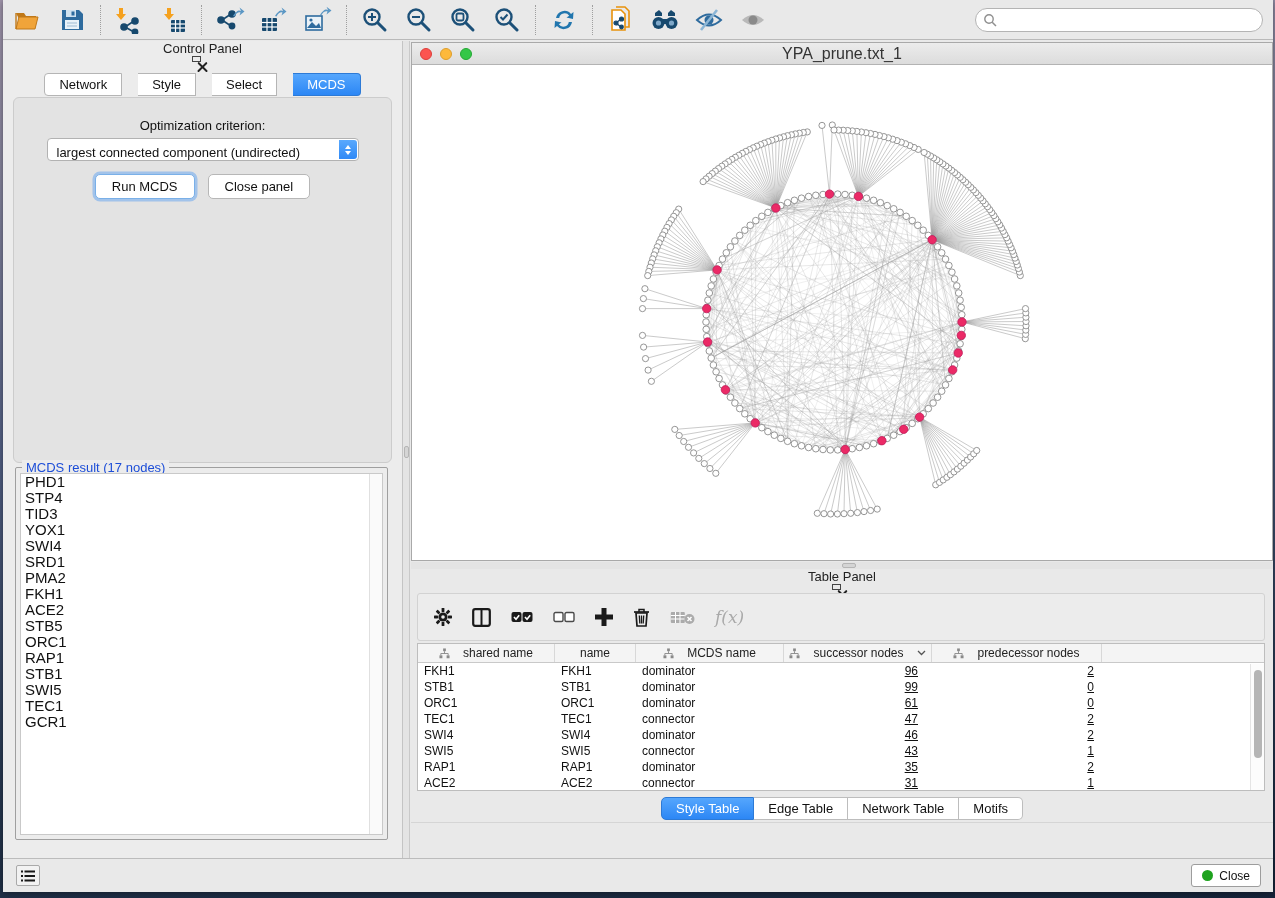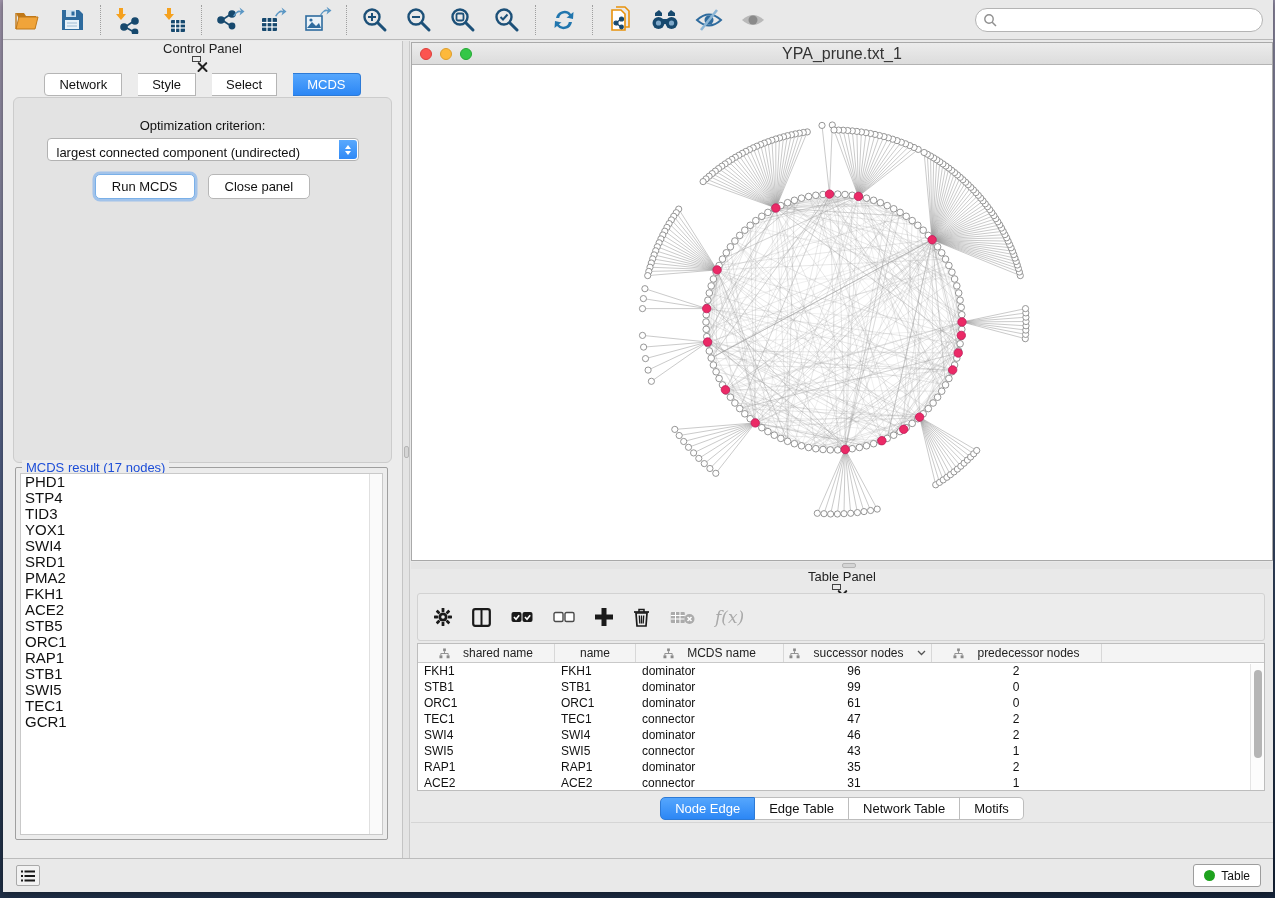--- a/index.html
+++ b/index.html
@@ -77,21 +77,21 @@
   .tp-toolbar { position:absolute; top:24px; left:6px; right:8px; height:48px; background:#ececec; border:1px solid #d2d2d2; border-radius:3px; display:flex; align-items:center; gap:20px; padding:0 16px; }
   .tp-btn { display:flex; align-items:center; justify-content:center; cursor:pointer; }
   .fx-label { font-family:"DejaVu Serif", serif; font-style:italic; font-size:17px; color:#a9a9a9; }
 
   .table-wrap { position:absolute; top:74px; left:6px; right:8px; bottom:67px; background:#fff; border:1px solid #bdbdbd; overflow:hidden; }
   .t-head { display:grid; grid-template-columns:137px 81px 148px 148px 170px 1fr; background:#f4f4f4; border-bottom:1px solid #c9c9c9; height:19px; }
   .t-hcell { display:flex; align-items:center; justify-content:center; gap:13px; font-size:12px; color:#222; border-right:1px solid #d8d8d8; overflow:hidden; cursor:pointer; }
   .t-hcell:last-child { border-right:none; }
   .t-row { display:grid; grid-template-columns:137px 81px 148px 148px 170px 1fr; height:16px; cursor:default; }
   .t-cell { font-size:12px; color:#111; line-height:16px; padding:0 6px; white-space:nowrap; overflow:hidden; }
-  .t-cell.num { text-align:center; padding-right:14px; }
+  .t-cell.num { text-align:right; padding-right:14px;text-decoration:underline; }
   .t-scroll { position:absolute; top:20px; right:0; width:14px; bottom:0; background:#fcfcfc; border-left:1px solid #e4e4e4; }
   .t-thumb { position:absolute; top:6px; left:2.5px; width:8px; height:88px; background:#b5b5b5; border-radius:4px; cursor:pointer; }
 
   .tp-tabs { position:absolute; bottom:38px; left:0; right:0; height:24px; display:flex; justify-content:center; align-items:center; }
   .tp-tab { border:1px solid #bdbdbd; border-left:none; background:#fff; font-size:13px; color:#111; padding:3px 14px; cursor:pointer; }
   .tp-tab:first-child { border-left:1px solid #bdbdbd; border-radius:5px 0 0 5px; }
   .tp-tab:last-child { border-radius:0 5px 5px 0; }
   .tp-tab.sel { background:linear-gradient(#55a6fd,#2c87f5); border-color:#2d7ad6; color:#fff; }
   .tp-bottomstrip { position:absolute; bottom:0; left:0; right:0; height:36px; border-top:1px solid #d5d5d5; }
 
@@ -1351,21 +1351,21 @@
               <div class="t-cell num" style="padding-right:8px;">1</div>
               <div class="t-cell"></div>
             </div>
           </div>
         <div class="t-scroll">
             <div class="t-thumb"></div>
           </div>
       </div>
 
       <div class="tp-tabs" id="tp-tabs">
-          <div class="tp-tab sel">Node Edge</div>
+          <div class="tp-tab sel">Style Table</div>
           <div class="tp-tab">Edge Table</div>
           <div class="tp-tab">Network Table</div>
           <div class="tp-tab">Motifs</div>
         </div>
       <div class="tp-bottomstrip"></div>
     </div>
   </div>
 
   <div class="statusbar">
     <span class="liststatus-btn">
@@ -1375,17 +1375,17 @@
             <rect x="3.5" y="0.5" width="10.5" height="2"></rect>
             <rect x="0" y="5" width="2" height="2"></rect>
             <rect x="3.5" y="5" width="10.5" height="2"></rect>
             <rect x="0" y="9.5" width="2" height="2"></rect>
             <rect x="3.5" y="9.5" width="10.5" height="2"></rect>
           </g>
         </svg>
     </span>
     <span class="memory-btn">
       <span class="mem-dot"></span>
-      <span>Table</span>
+      <span>Close</span>
     </span>
   </div>
 
 </div>
 
 </body></html>

